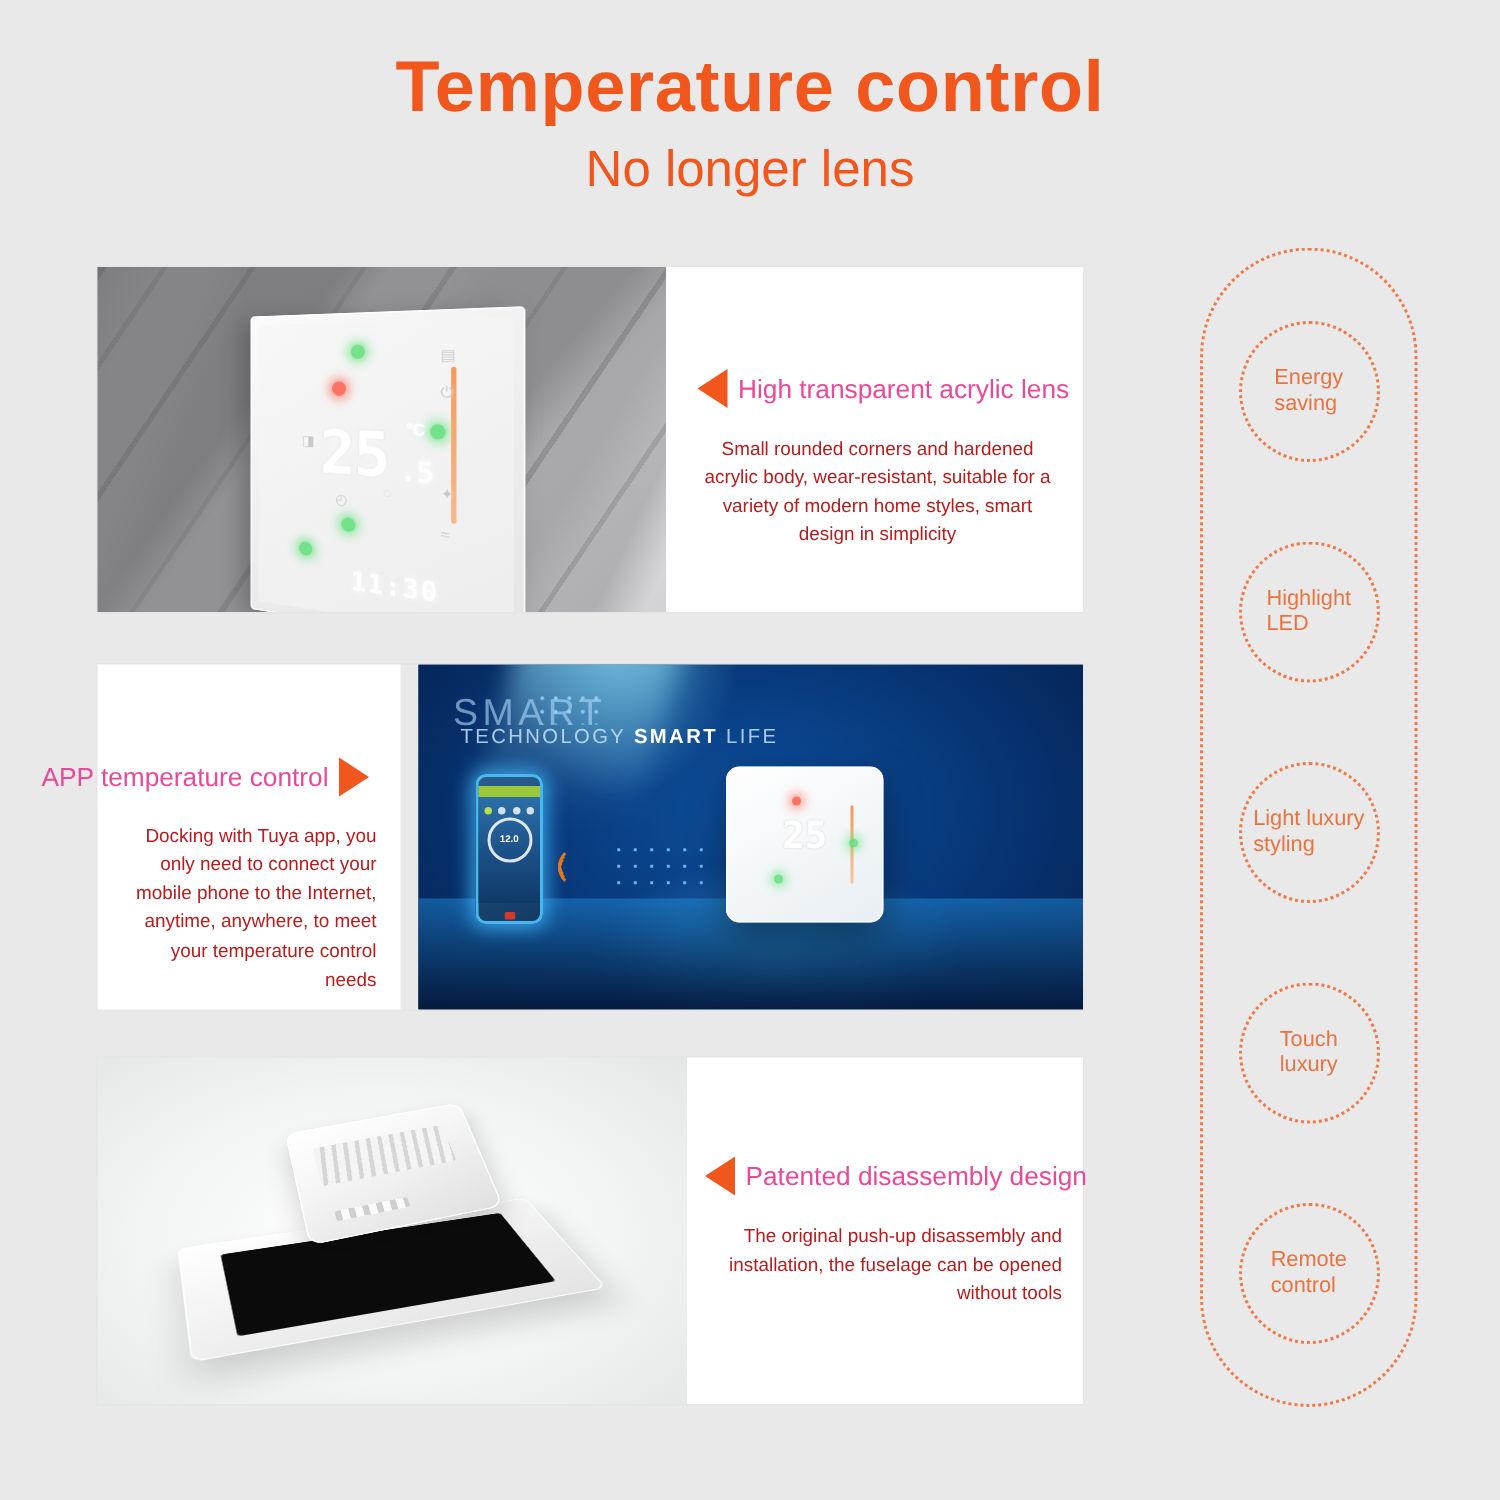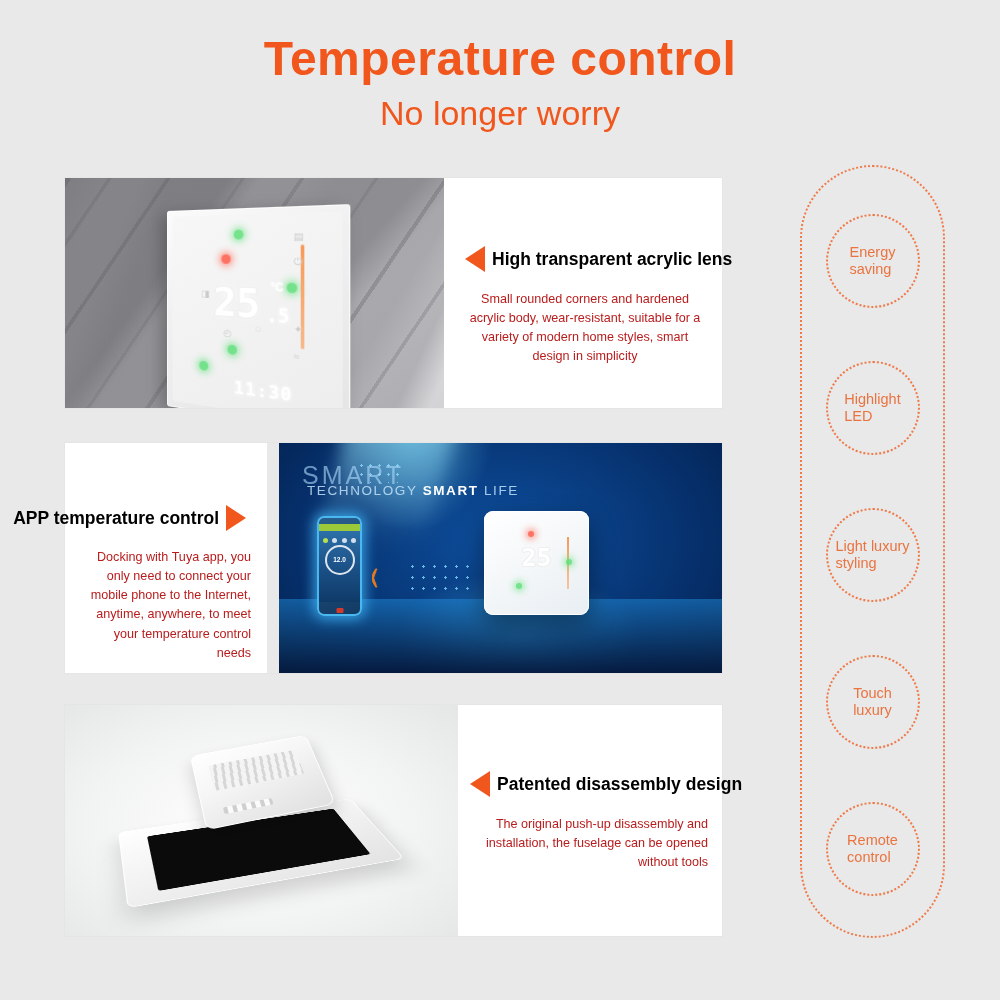--- a/index.html
+++ b/index.html
@@ -87,22 +87,22 @@
     width: 0; height: 0;
     flex: 0 0 auto;
     border-top: 13px solid transparent;
     border-bottom: 13px solid transparent;
   }
   .arrow-left  { border-right: 20px solid #f1571c; }
   .arrow-right { border-left: 20px solid #f1571c; order: 2; }
 
   .feature-title {
     font-size: 17.5px;
-    color: #000000;
-    font-weight: 700;
+    color: #ec4899;
+    font-weight: 400;
     white-space: nowrap;
     line-height: 1.2;
   }
 
   .feature-desc {
     position: absolute;
     font-size: 12.6px;
     color: #b91c1c;
     line-height: 1.52;
     font-weight: 400;
@@ -436,21 +436,21 @@
   #badge-1 { top: 194px; }
   #badge-2 { top: 341px; }
   #badge-3 { top: 488px; }
   #badge-4 { top: 635px; }
 </style>
 </head>
 <body>
 
 <div class="header">
   <h1 class="title">Temperature control</h1>
-  <h2 class="subtitle">No longer worry</h2>
+  <h2 class="subtitle">No longer lens</h2>
 </div>
 
 <div class="row" id="row-1">
   <div class="photo">
     <div class="marble"></div>
     <div class="thermostat-1">
       <div class="tdisp">
         <div class="led green" style="left:62px;  top:14px;"></div>
         <div class="led red" style="left:50px;  top:37px;"></div>
         <div class="led green" style="left:110px; top:62px;"></div>

